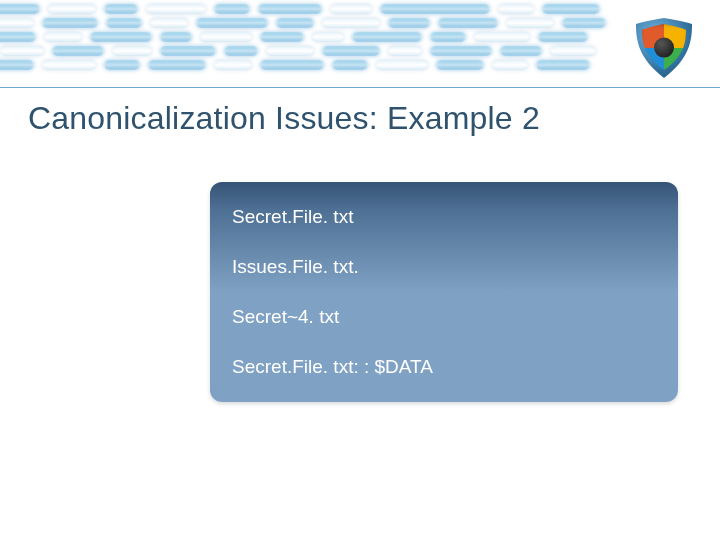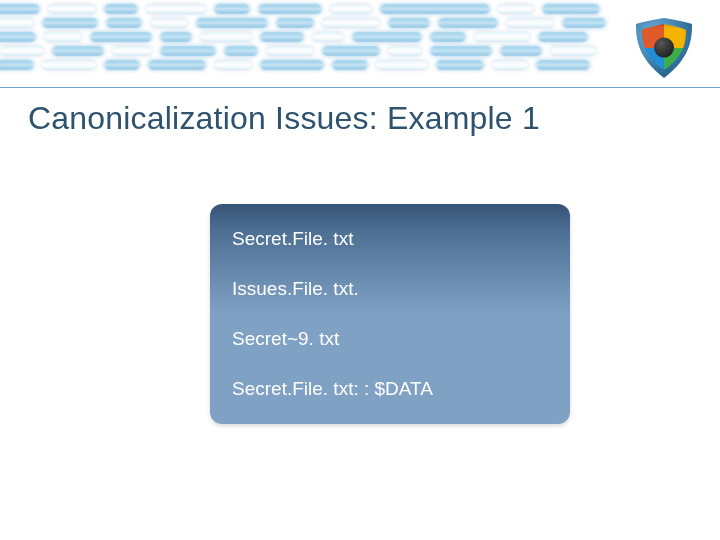--- a/index.html
+++ b/index.html
@@ -49,21 +49,21 @@
   .hr {
     position: absolute; top: 87px; left: 0; width: 720px; height: 0;
     border-top: 1px solid #6fa6c9;
   }
   .title {
     position: absolute; top: 100px; left: 28px;
     font-size: 32px; font-weight: 400; color: #2f536e;
     letter-spacing: 0.2px;
   }
   .panel {
-    position: absolute; top: 204px; left: 210px; width: 360px; height: 220px;
+    position: absolute; top: 182px; left: 210px; width: 468px; height: 220px;
     background: linear-gradient(180deg, #355375 0%, #4d6f93 12%, #7fa1c3 50%, #7fa1c3 100%);
     border-radius: 12px;
     box-shadow: 0 2px 4px rgba(0,0,0,0.15);
     padding: 24px 22px;
   }
   .panel .line {
     font-family: Arial, "Segoe UI", sans-serif;
     font-size: 19px; font-weight: 400; color: #fff;
     margin-bottom: 28px;
   }
@@ -139,22 +139,22 @@
   </div>
 
   <div class="shield">
     <div class="outer"></div>
     <div class="inner"></div>
     <div class="center"></div>
   </div>
 
   <div class="hr"></div>
 
-  <div class="title">Canonicalization Issues: Example 1</div>
+  <div class="title">Canonicalization Issues: Example 2</div>
 
   <div class="panel">
     <div class="line">Secret.File. txt</div>
     <div class="line">Issues.File. txt.</div>
-    <div class="line">Secret~9. txt</div>
+    <div class="line">Secret~4. txt</div>
     <div class="line">Secret.File. txt: : $DATA</div>
   </div>
 
 </div>
 
 </body></html>

